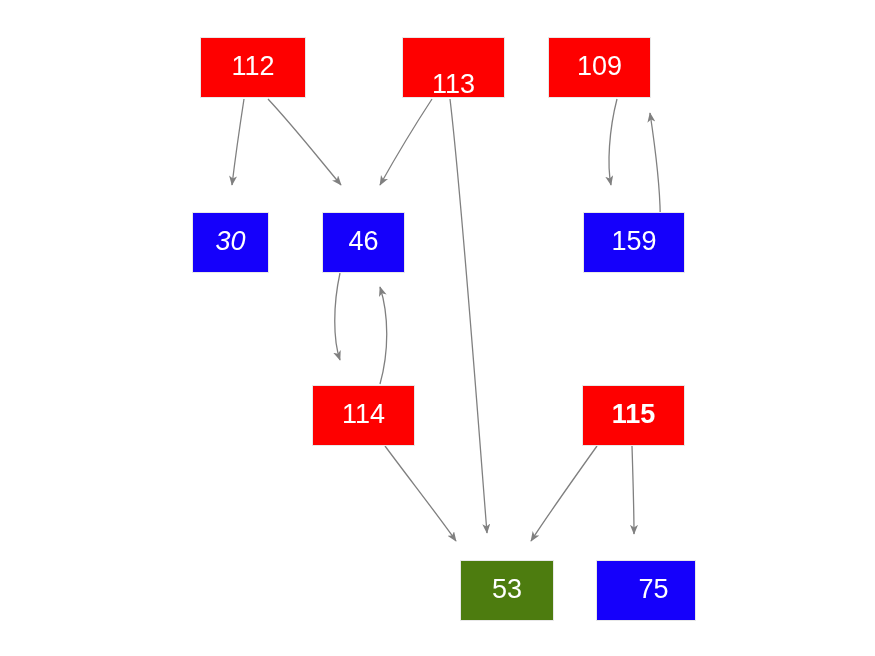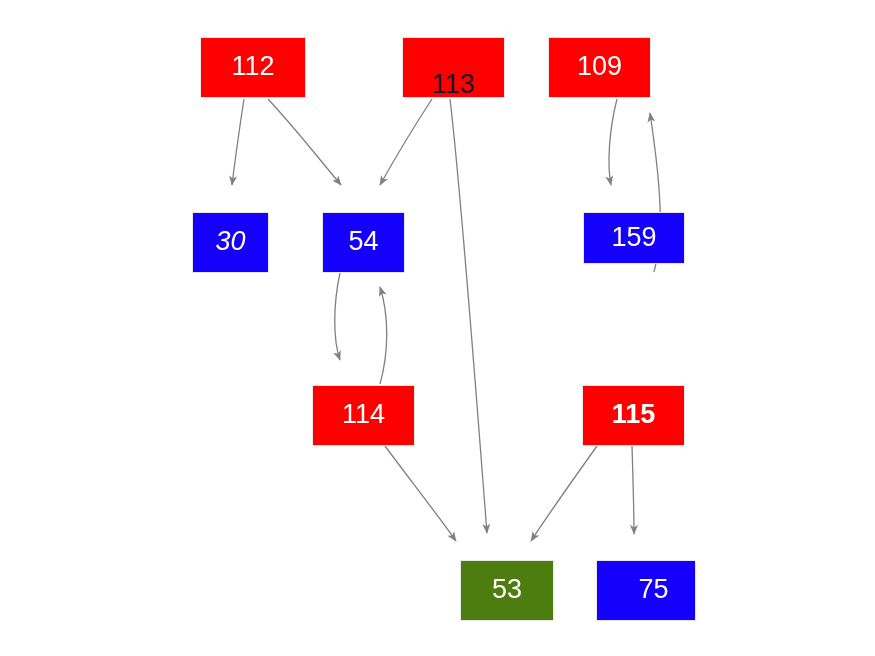--- a/index.html
+++ b/index.html
@@ -68,32 +68,32 @@
         <path d="M 597,446 C 572,481 546,518 531,541" fill="none" stroke="#808080" stroke-width="1.3" marker-end="url(#arrowhead)"></path>
         <path d="M 632,446 C 633,478 634,510 634,534" fill="none" stroke="#808080" stroke-width="1.3" marker-end="url(#arrowhead)"></path>
       </g>
   </svg>
 
   <div id="node-group">
       <div class="graph-node" style="left: 200px; top: 37px; width: 106px; height: 61px; background: rgb(254, 0, 0);">
         <span class="node-label" style="color: rgb(255, 255, 255);">112</span>
       </div>
       <div class="graph-node" style="left: 402px; top: 37px; width: 103px; height: 61px; background: rgb(254, 0, 0);">
-        <span class="node-label" style="color: #0f172a; margin-top: 36px;">113</span>
+        <span class="node-label" style="color: #ffffff; margin-top: 36px;">113</span>
       </div>
       <div class="graph-node" style="left: 548px; top: 37px; width: 103px; height: 61px; background: rgb(254, 0, 0);">
         <span class="node-label" style="color: rgb(255, 255, 255);">109</span>
       </div>
       <div class="graph-node" style="left: 192px; top: 212px; width: 77px; height: 61px; background: rgb(21, 0, 251);">
         <span class="node-label" style="color: rgb(255, 255, 255); font-style: italic;">30</span>
       </div>
       <div class="graph-node" style="left: 322px; top: 212px; width: 83px; height: 61px; background: rgb(21, 0, 251);">
-        <span class="node-label" style="color: rgb(255, 255, 255);">54</span>
+        <span class="node-label" style="color: rgb(255, 255, 255);">46</span>
       </div>
-      <div class="graph-node" style="left: 583px; top: 212px; width: 102px; height: 52px; background: rgb(21, 0, 251);">
+      <div class="graph-node" style="left: 583px; top: 212px; width: 102px; height: 61px; background: rgb(21, 0, 251);">
         <span class="node-label" style="color: rgb(255, 255, 255);">159</span>
       </div>
       <div class="graph-node" style="left: 312px; top: 385px; width: 103px; height: 61px; background: rgb(254, 0, 0);">
         <span class="node-label" style="color: rgb(255, 255, 255);">114</span>
       </div>
       <div class="graph-node" style="left: 582px; top: 385px; width: 103px; height: 61px; background: rgb(254, 0, 0);">
         <span class="node-label" style="color: #ffffff; font-weight: bold;">115</span>
       </div>
       <div class="graph-node" style="left: 460px; top: 560px; width: 94px; height: 61px; background: #4d7c0f;">
         <span class="node-label" style="color: rgb(255, 255, 255);">53</span>

